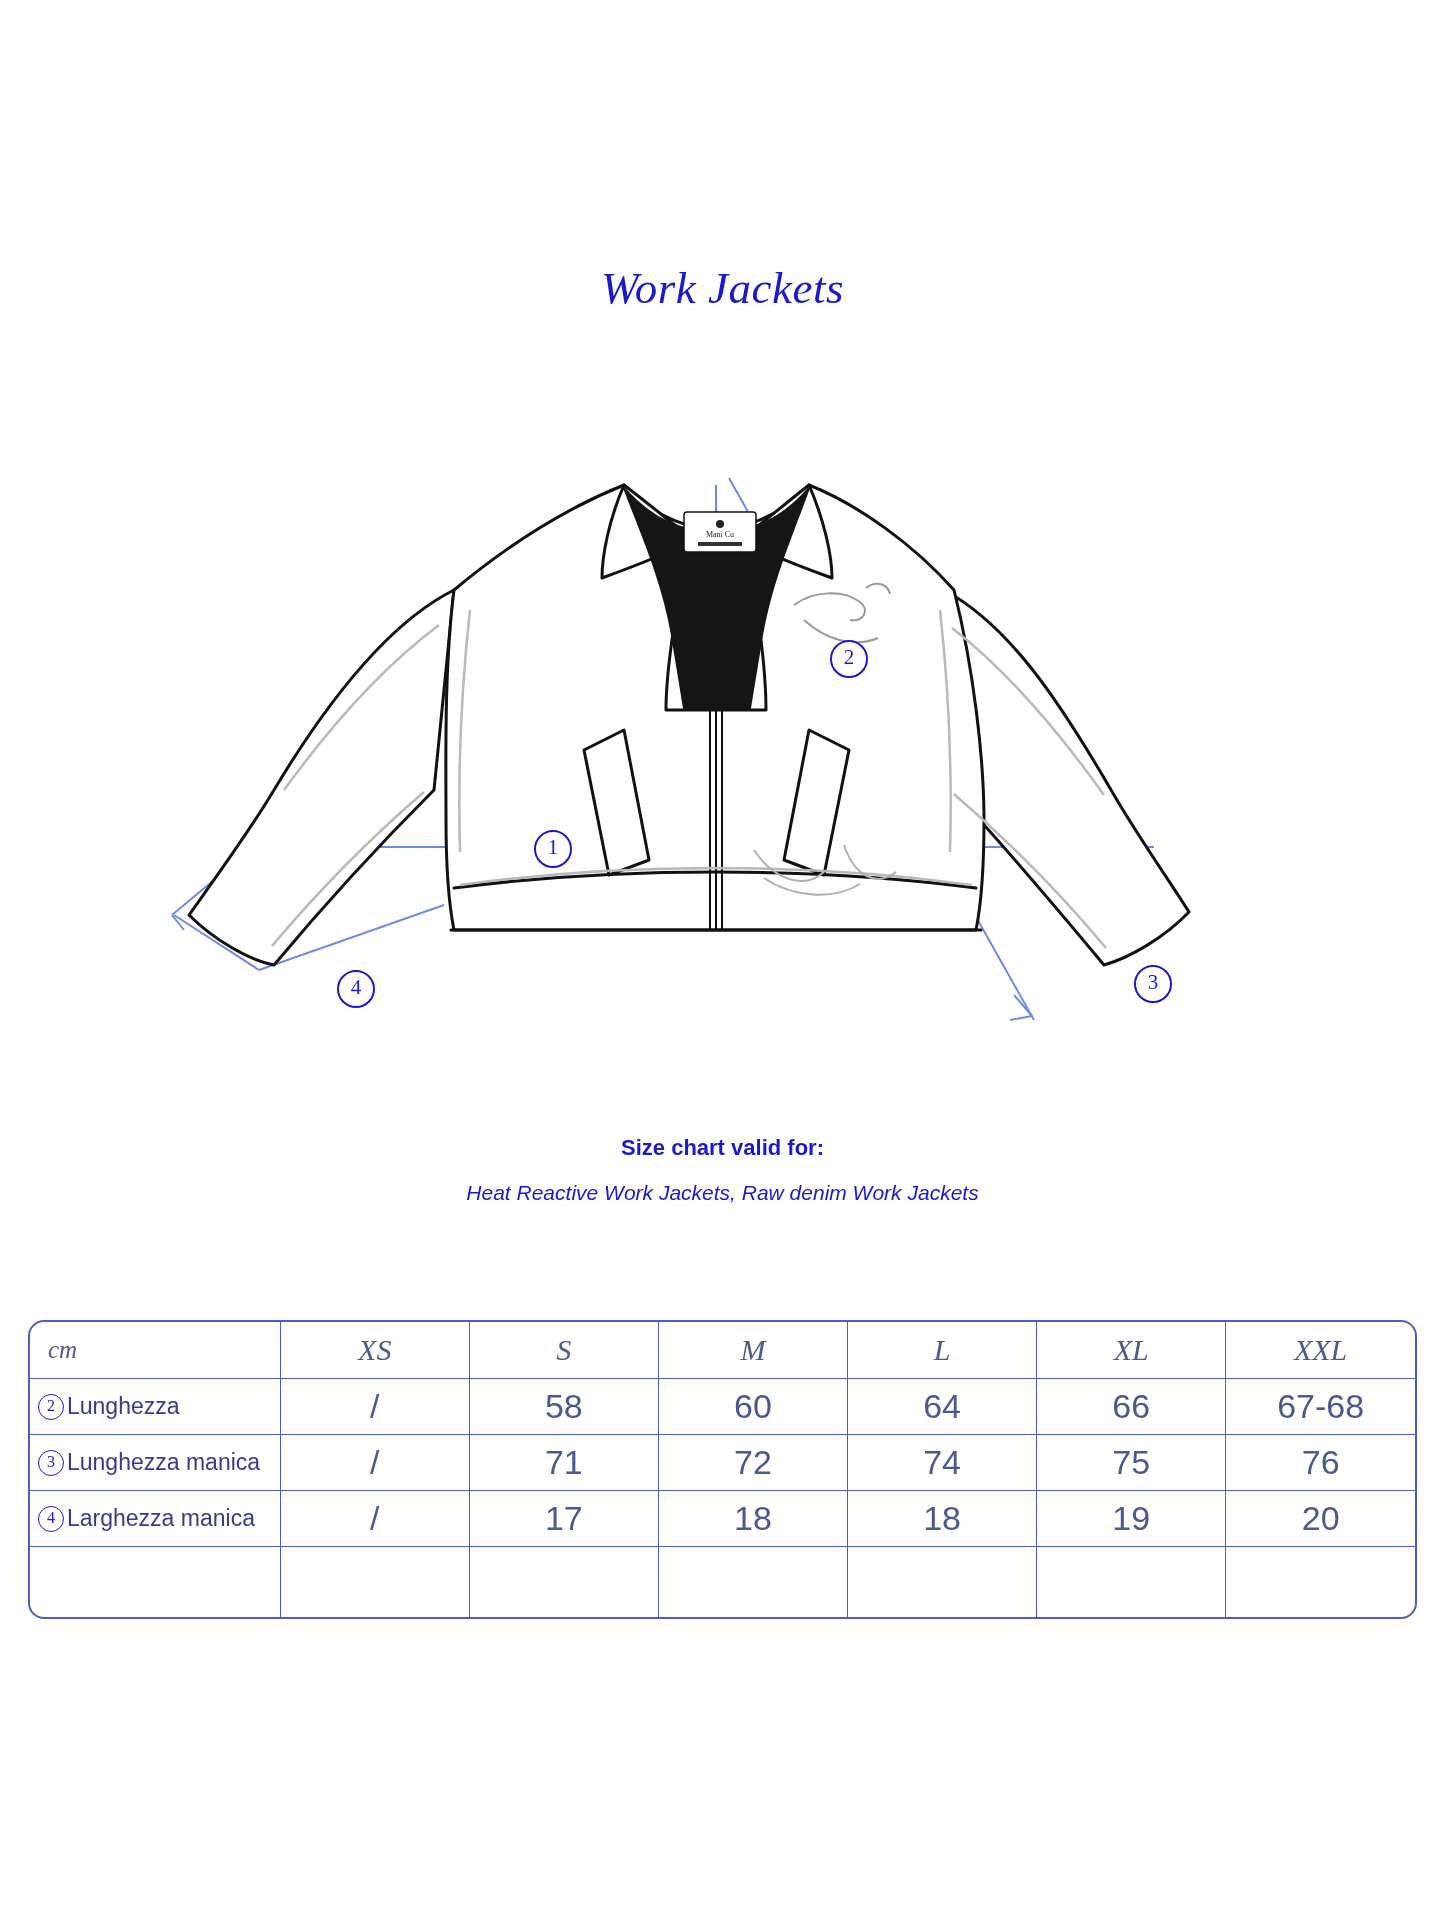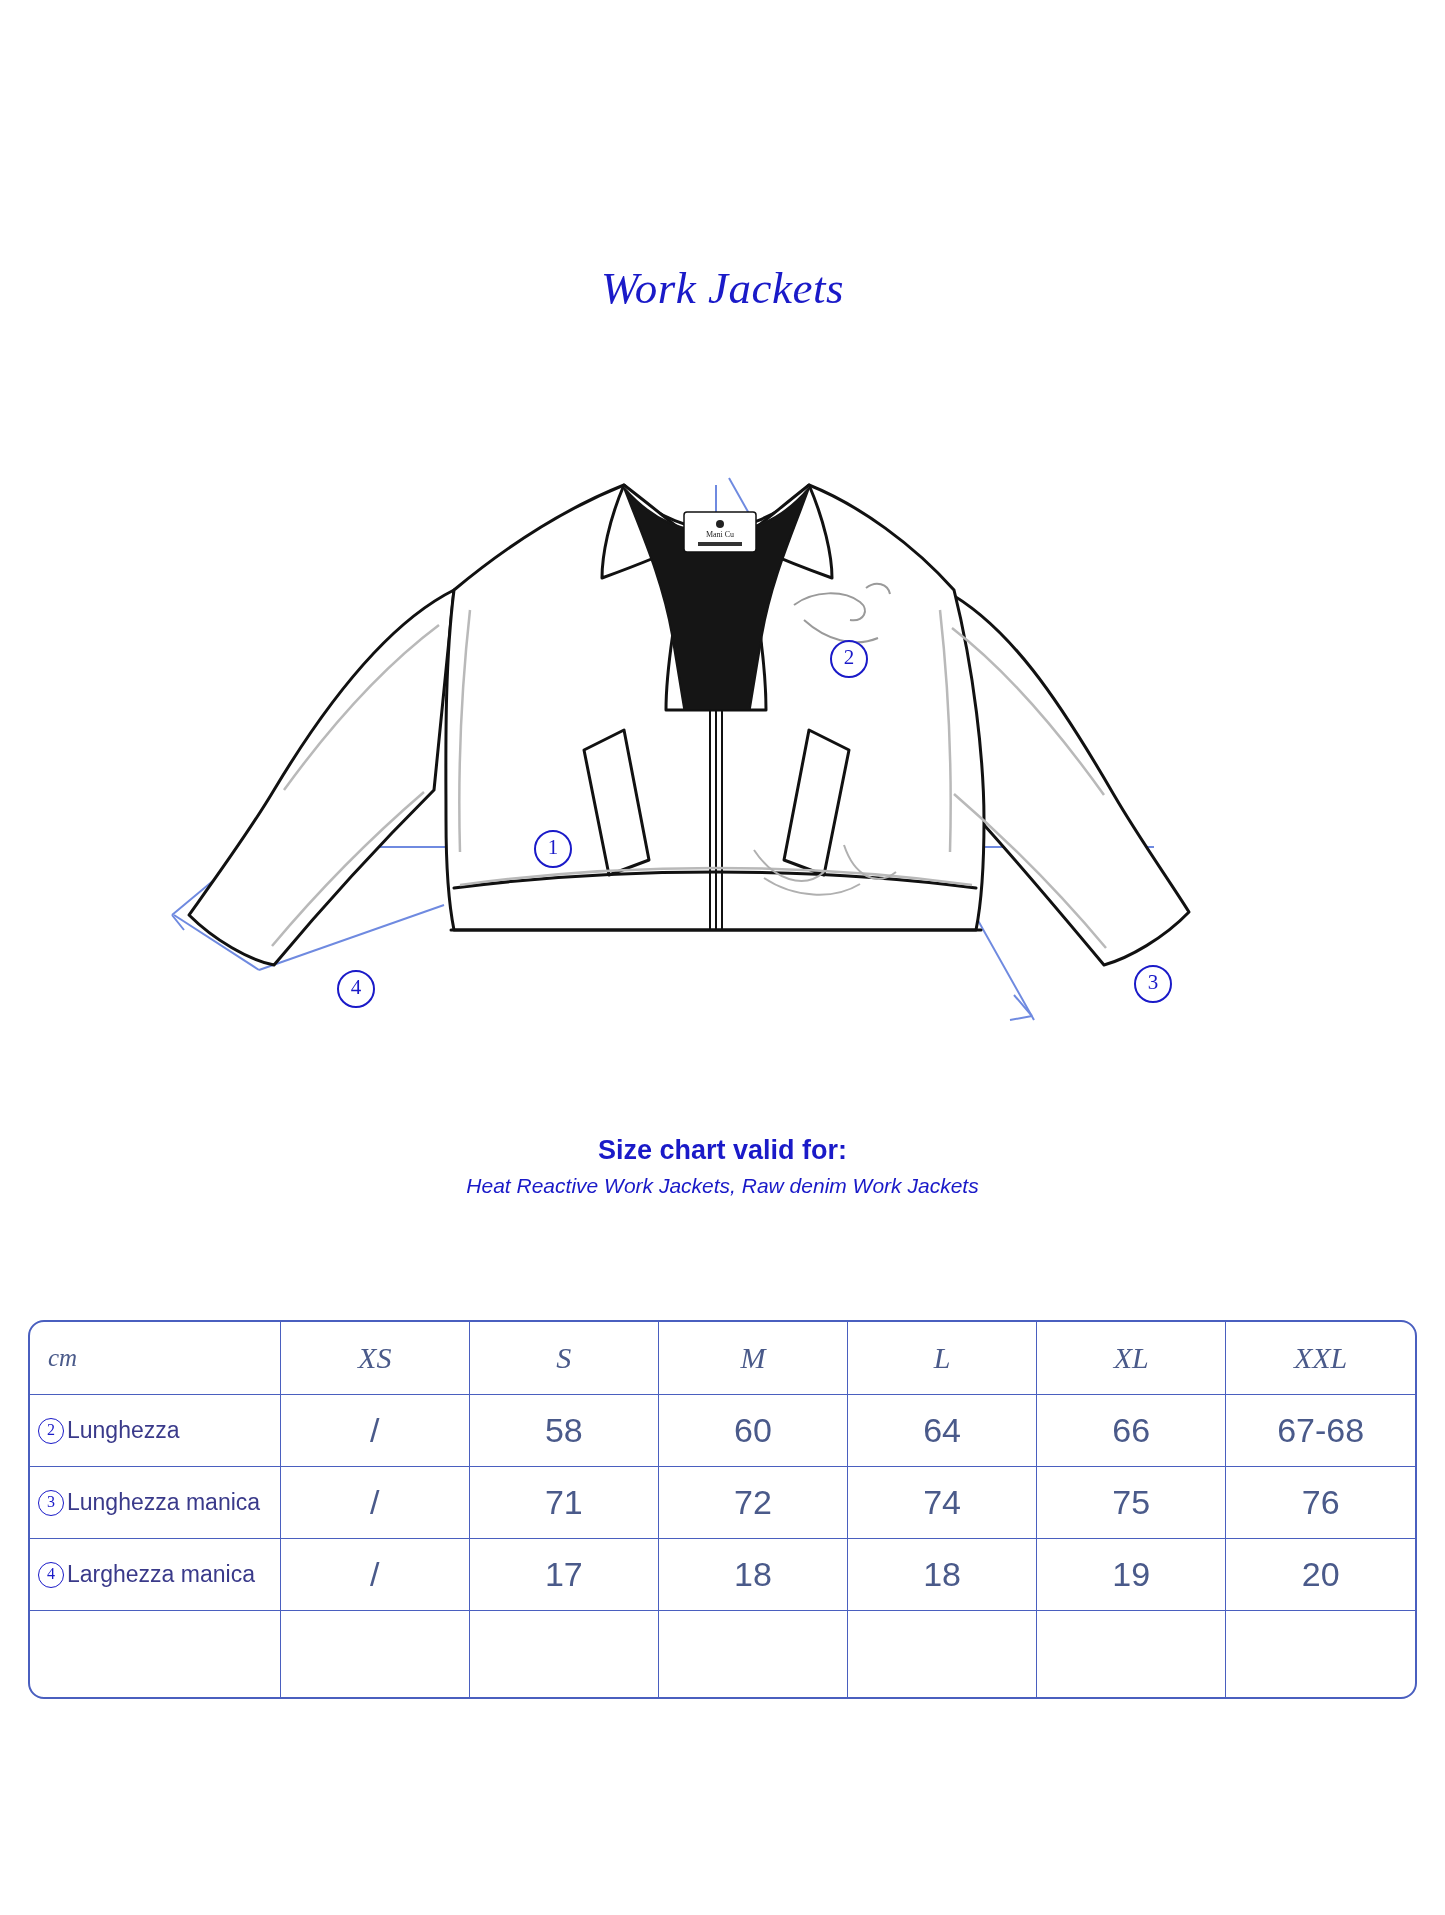--- a/index.html
+++ b/index.html
@@ -63,23 +63,23 @@
   
   .caption {
     position: absolute;
     top: 1135px;
     left: 0;
     width: 1445px;
     text-align: center;
     color: #1a1ac8;
   }
   .caption .line1 {
-    font-size: 27px;
+    font-size: 22px;
     font-weight: bold;
-    margin-bottom: 8px;
+    margin-bottom: 20px;
   }
   .caption .line2 {
     font-size: 21px;
     font-style: italic;
   }
 
   
   .table-wrap {
     position: absolute;
     left: 28px;
@@ -90,21 +90,21 @@
     overflow: hidden;
     background: #fff;
   }
   table {
     border-collapse: collapse;
     width: 100%;
     table-layout: fixed;
   }
   table td, table th {
     border: 1px solid #4a5fbf;
-    padding: 12px;
+    padding: 4px;
     text-align: center;
     vertical-align: middle;
   }
   
   table tr td:first-child, table tr th:first-child { border-left: none; }
   table tr td:last-child, table tr th:last-child { border-right: none; text-align: center; }
   table tr:first-child th, table tr:first-child td { border-top: none; }
   table tr:last-child td { border-bottom: none; }
 
   col.c-label { width: 250px; }

